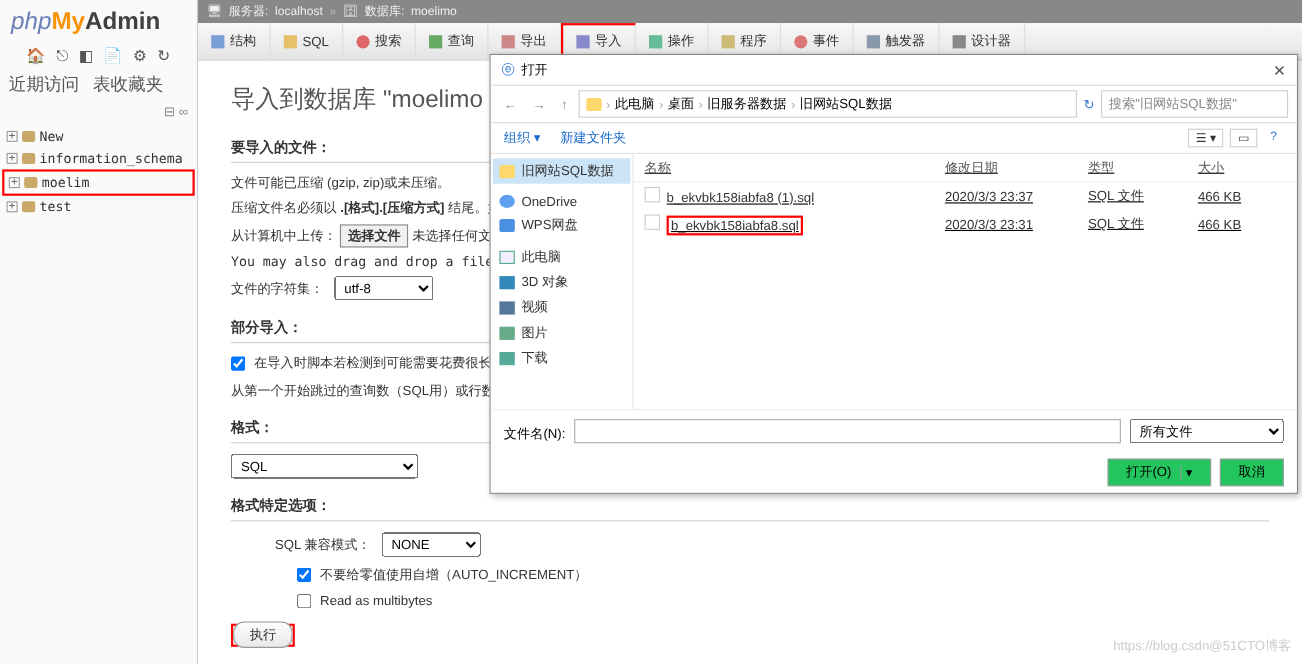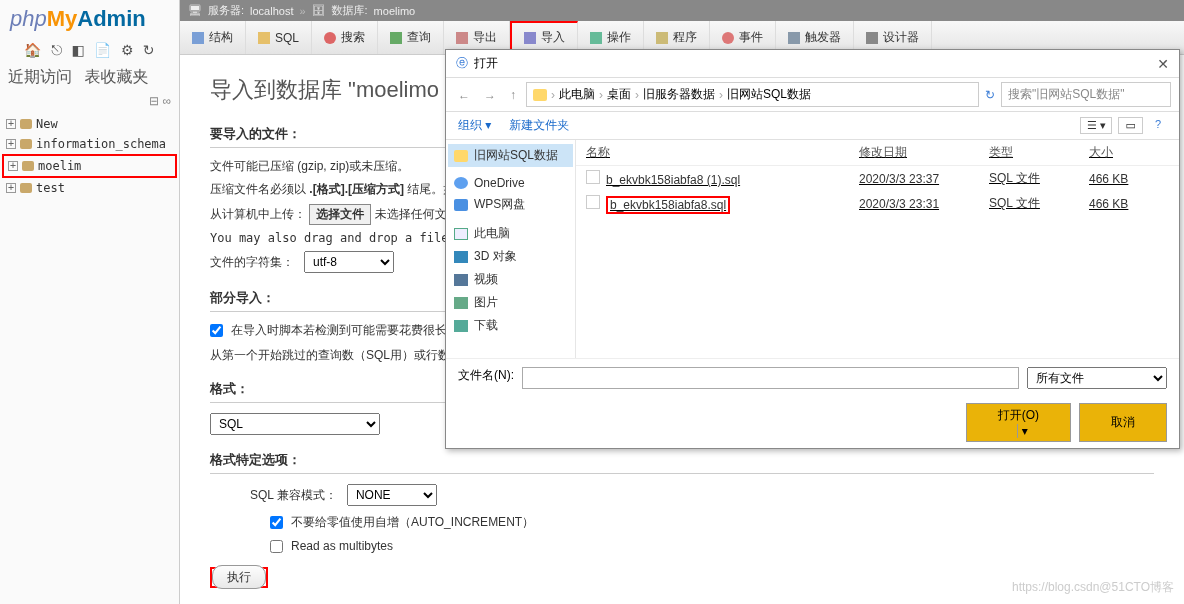--- a/index.html
+++ b/index.html
@@ -1,21 +1,21 @@
 <!DOCTYPE html>
 <html><head>
 <meta charset="utf-8">
 <style>
 * { box-sizing: border-box; margin: 0; padding: 0; }
 body { font-family: "Microsoft YaHei", Arial, sans-serif; font-size: 12px; background: #fff; width: 1184px; height: 604px; overflow: hidden; position: relative; }
 .sidebar { position: absolute; left: 0; top: 0; width: 180px; height: 604px; background: #fafafa; border-right: 1px solid #ccc; }
 .logo { padding: 6px 10px; font-size: 22px; font-weight: bold; }
 .logo .php { color: #6c7eb7; font-weight: normal; font-style: italic; }
 .logo .my { color: #f89406; }
-.logo .admin { color: #0369a1; }
+.logo .admin { color: #404040; }
 .home-icons { text-align: center; padding: 4px; color: #555; }
 .home-icons span { margin: 0 3px; cursor: pointer; font-size: 14px; }
 .recent-bar { padding: 4px 8px; font-size: 16px; color: #555; }
 .recent-bar span { margin-right: 8px; }
 .filter-row { text-align: right; padding: 2px 8px; color: #888; }
 .tree { padding: 4px 2px; }
 .tree-item { padding: 3px 4px; font-family: monospace; font-size: 12px; color: #333; white-space: nowrap; display: flex; align-items: center; }
 .tree-item .plus { display: inline-block; width: 10px; height: 10px; border: 1px solid #999; text-align: center; line-height: 8px; font-size: 10px; margin-right: 4px; color: #666; }
 .tree-item .db-icon { width: 12px; height: 10px; background: #c9a86a; display: inline-block; margin-right: 4px; border-radius: 2px; }
 .hl-red { border: 2px solid red; }
@@ -74,26 +74,26 @@
 .ic-doc { background: #c9b089; }
 .ic-dl { background: #5a9; }
 .dlg-files { flex: 1; display: flex; flex-direction: column; text-decoration: underline; }
 .file-head { display: flex; padding: 4px 10px; border-bottom: 1px solid #eee; font-size: 12px; color: #555; }
 .col-name { flex: 1; }
 .col-date { width: 130px; }
 .col-type { width: 100px; }
 .col-size { width: 80px; }
 .file-row { display: flex; padding: 4px 10px; font-size: 12px; color: #333; align-items: center; }
 .file-row .fic { width: 14px; height: 14px; border: 1px solid #ccc; margin-right: 6px; display: inline-block; }
-.dlg-bottom { padding: 8px 12px; display: flex; align-items: flex-start; gap: 8px; border-top: 1px solid #eee; }
+.dlg-bottom { padding: 8px 12px; display: flex; align-items: flex-end; gap: 8px; border-top: 1px solid #eee; }
 .dlg-bottom label { font-size: 12px; }
 .dlg-bottom input { flex: 1; border: 1px solid #aaa; padding: 3px; font-size: 12px; }
 .dlg-bottom select { width: 140px; }
 .dlg-buttons { padding: 6px 12px; display: flex; justify-content: flex-end; gap: 8px; }
-.dlg-buttons button { border: 1px solid #999; background: #eab308; padding: 3px 31px; font-size: 12px; flex-direction: column; }
+.dlg-buttons button { border: 1px solid #999; background: #22c55e; padding: 3px 16px; font-size: 12px; }
 .dlg-buttons .open-btn { display: flex; align-items: center; }
 .dlg-buttons .open-btn .dd { border-left: 1px solid #999; margin-left: 8px; padding-left: 4px; }
 
 .watermark { position: absolute; right: 10px; bottom: 8px; color: #ccc; font-size: 12px; }
 </style>
 </head>
 <body>
 
 <div class="sidebar">
   <div class="logo">

